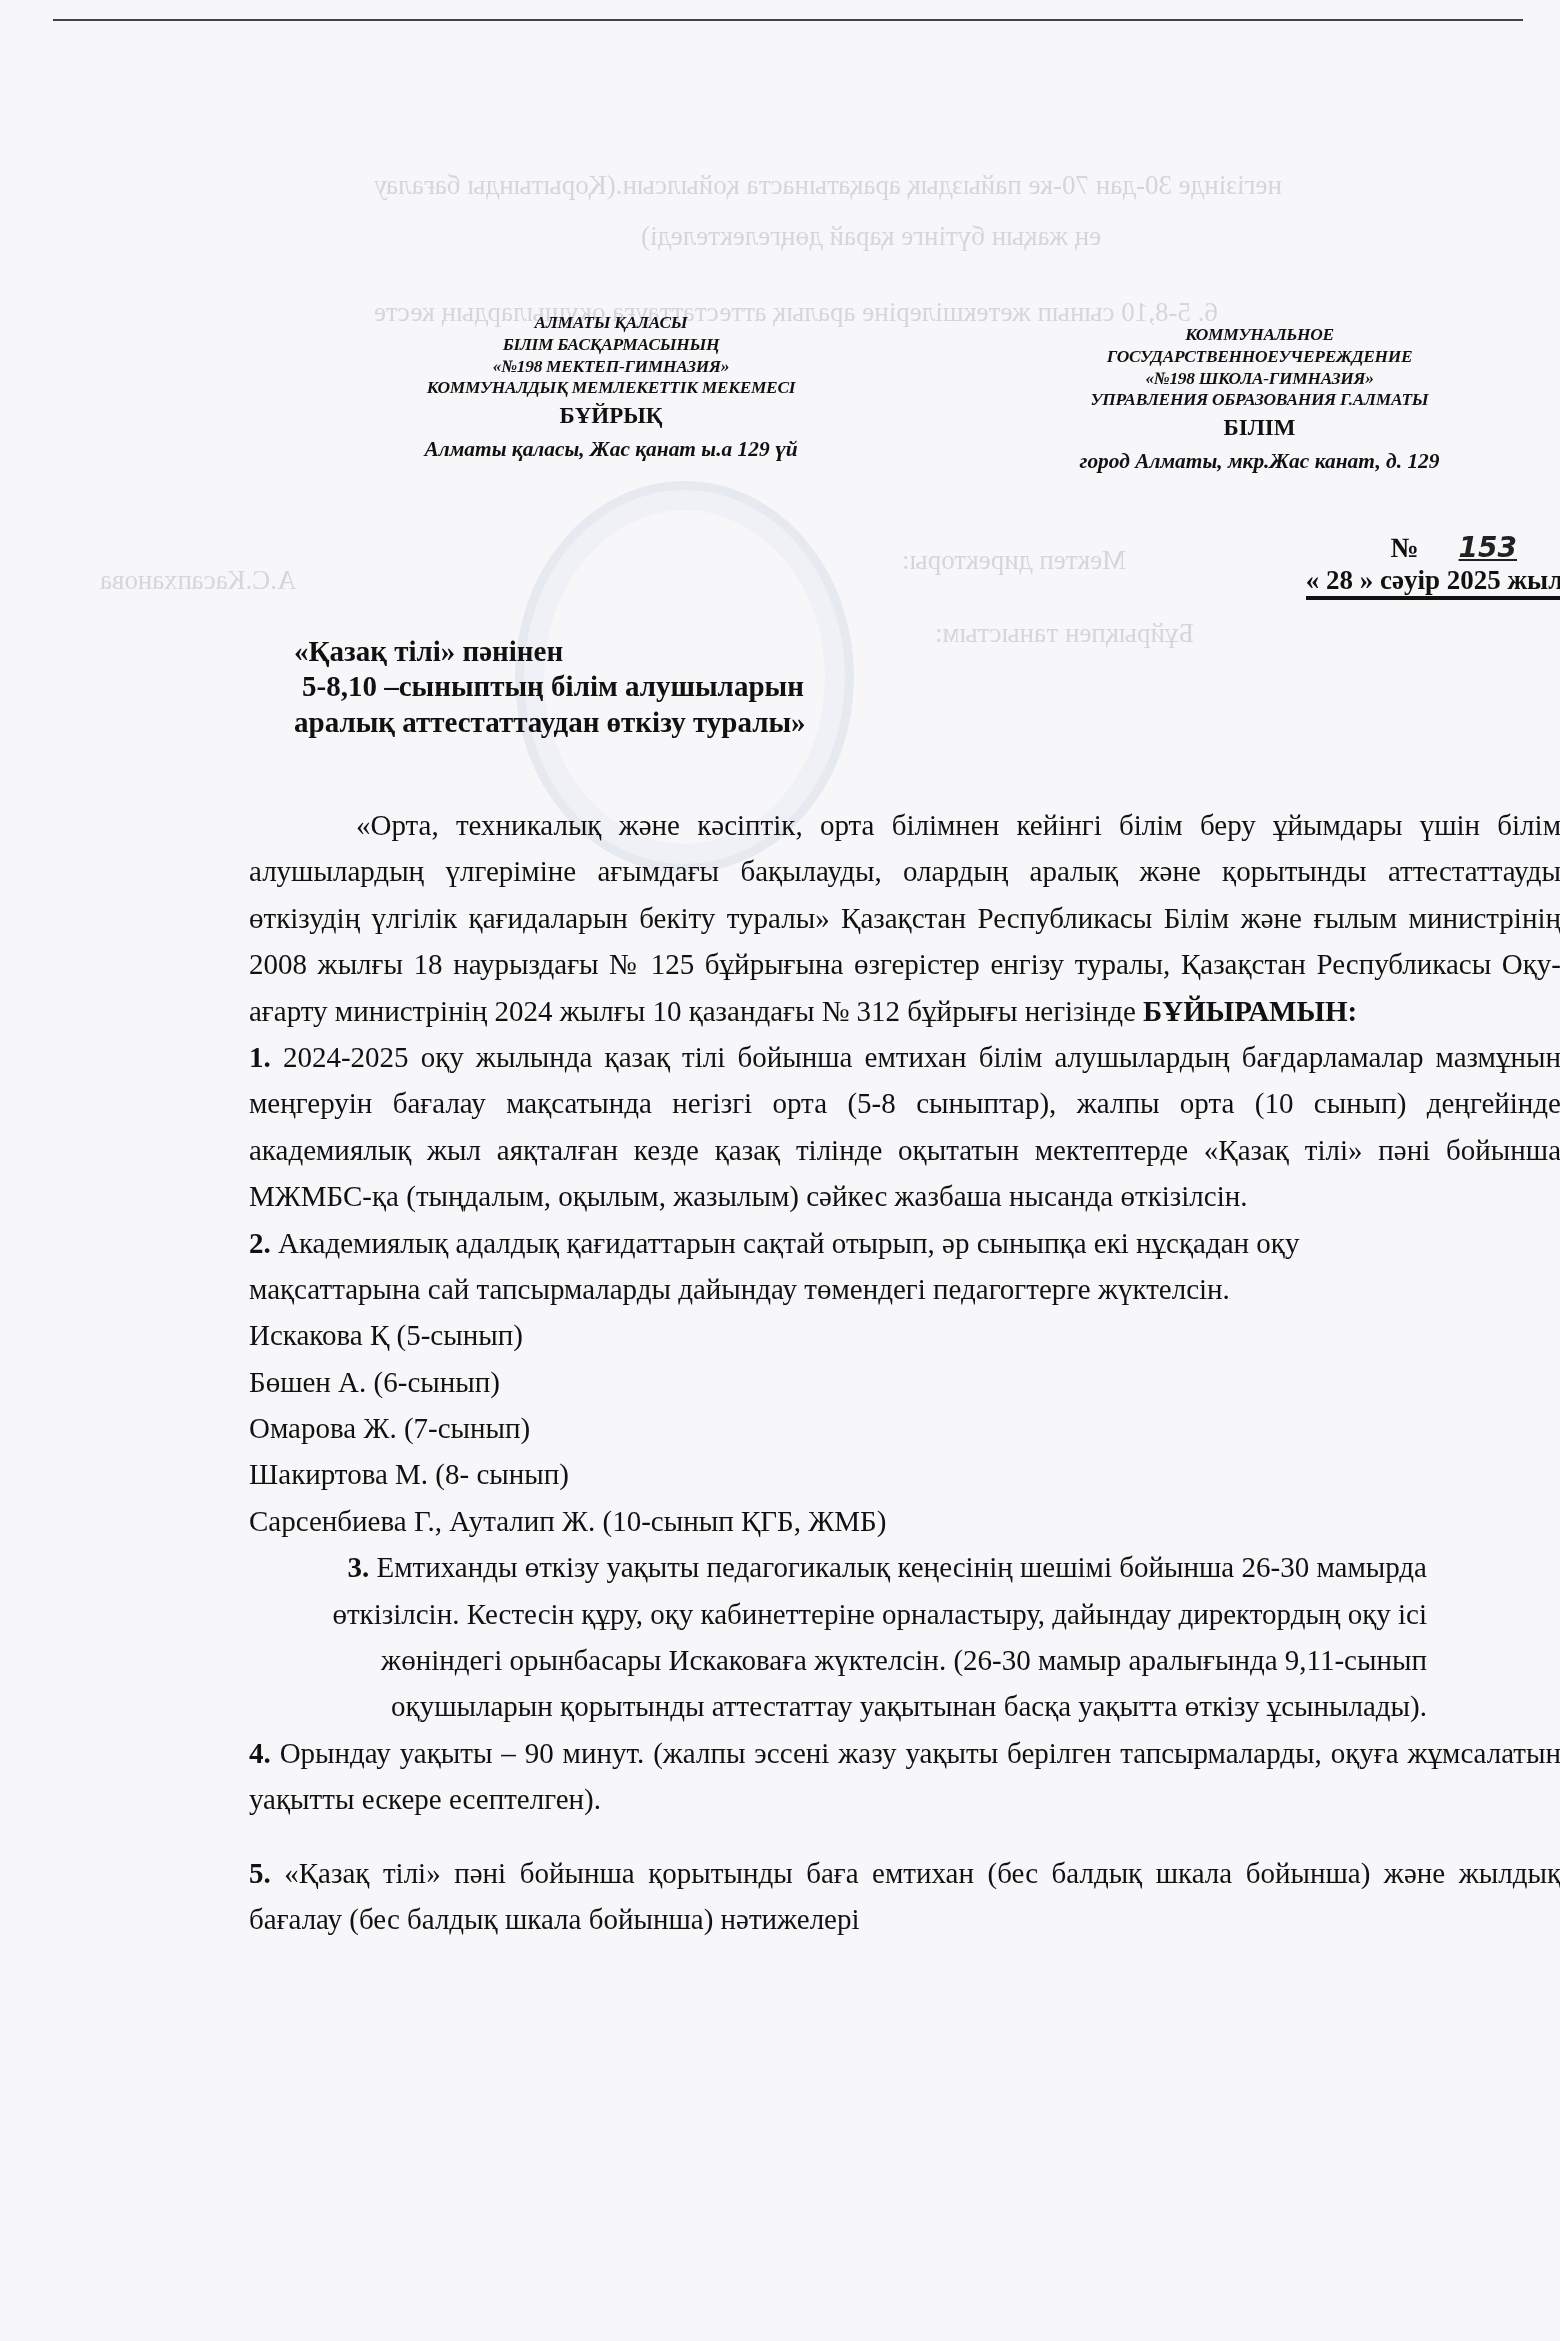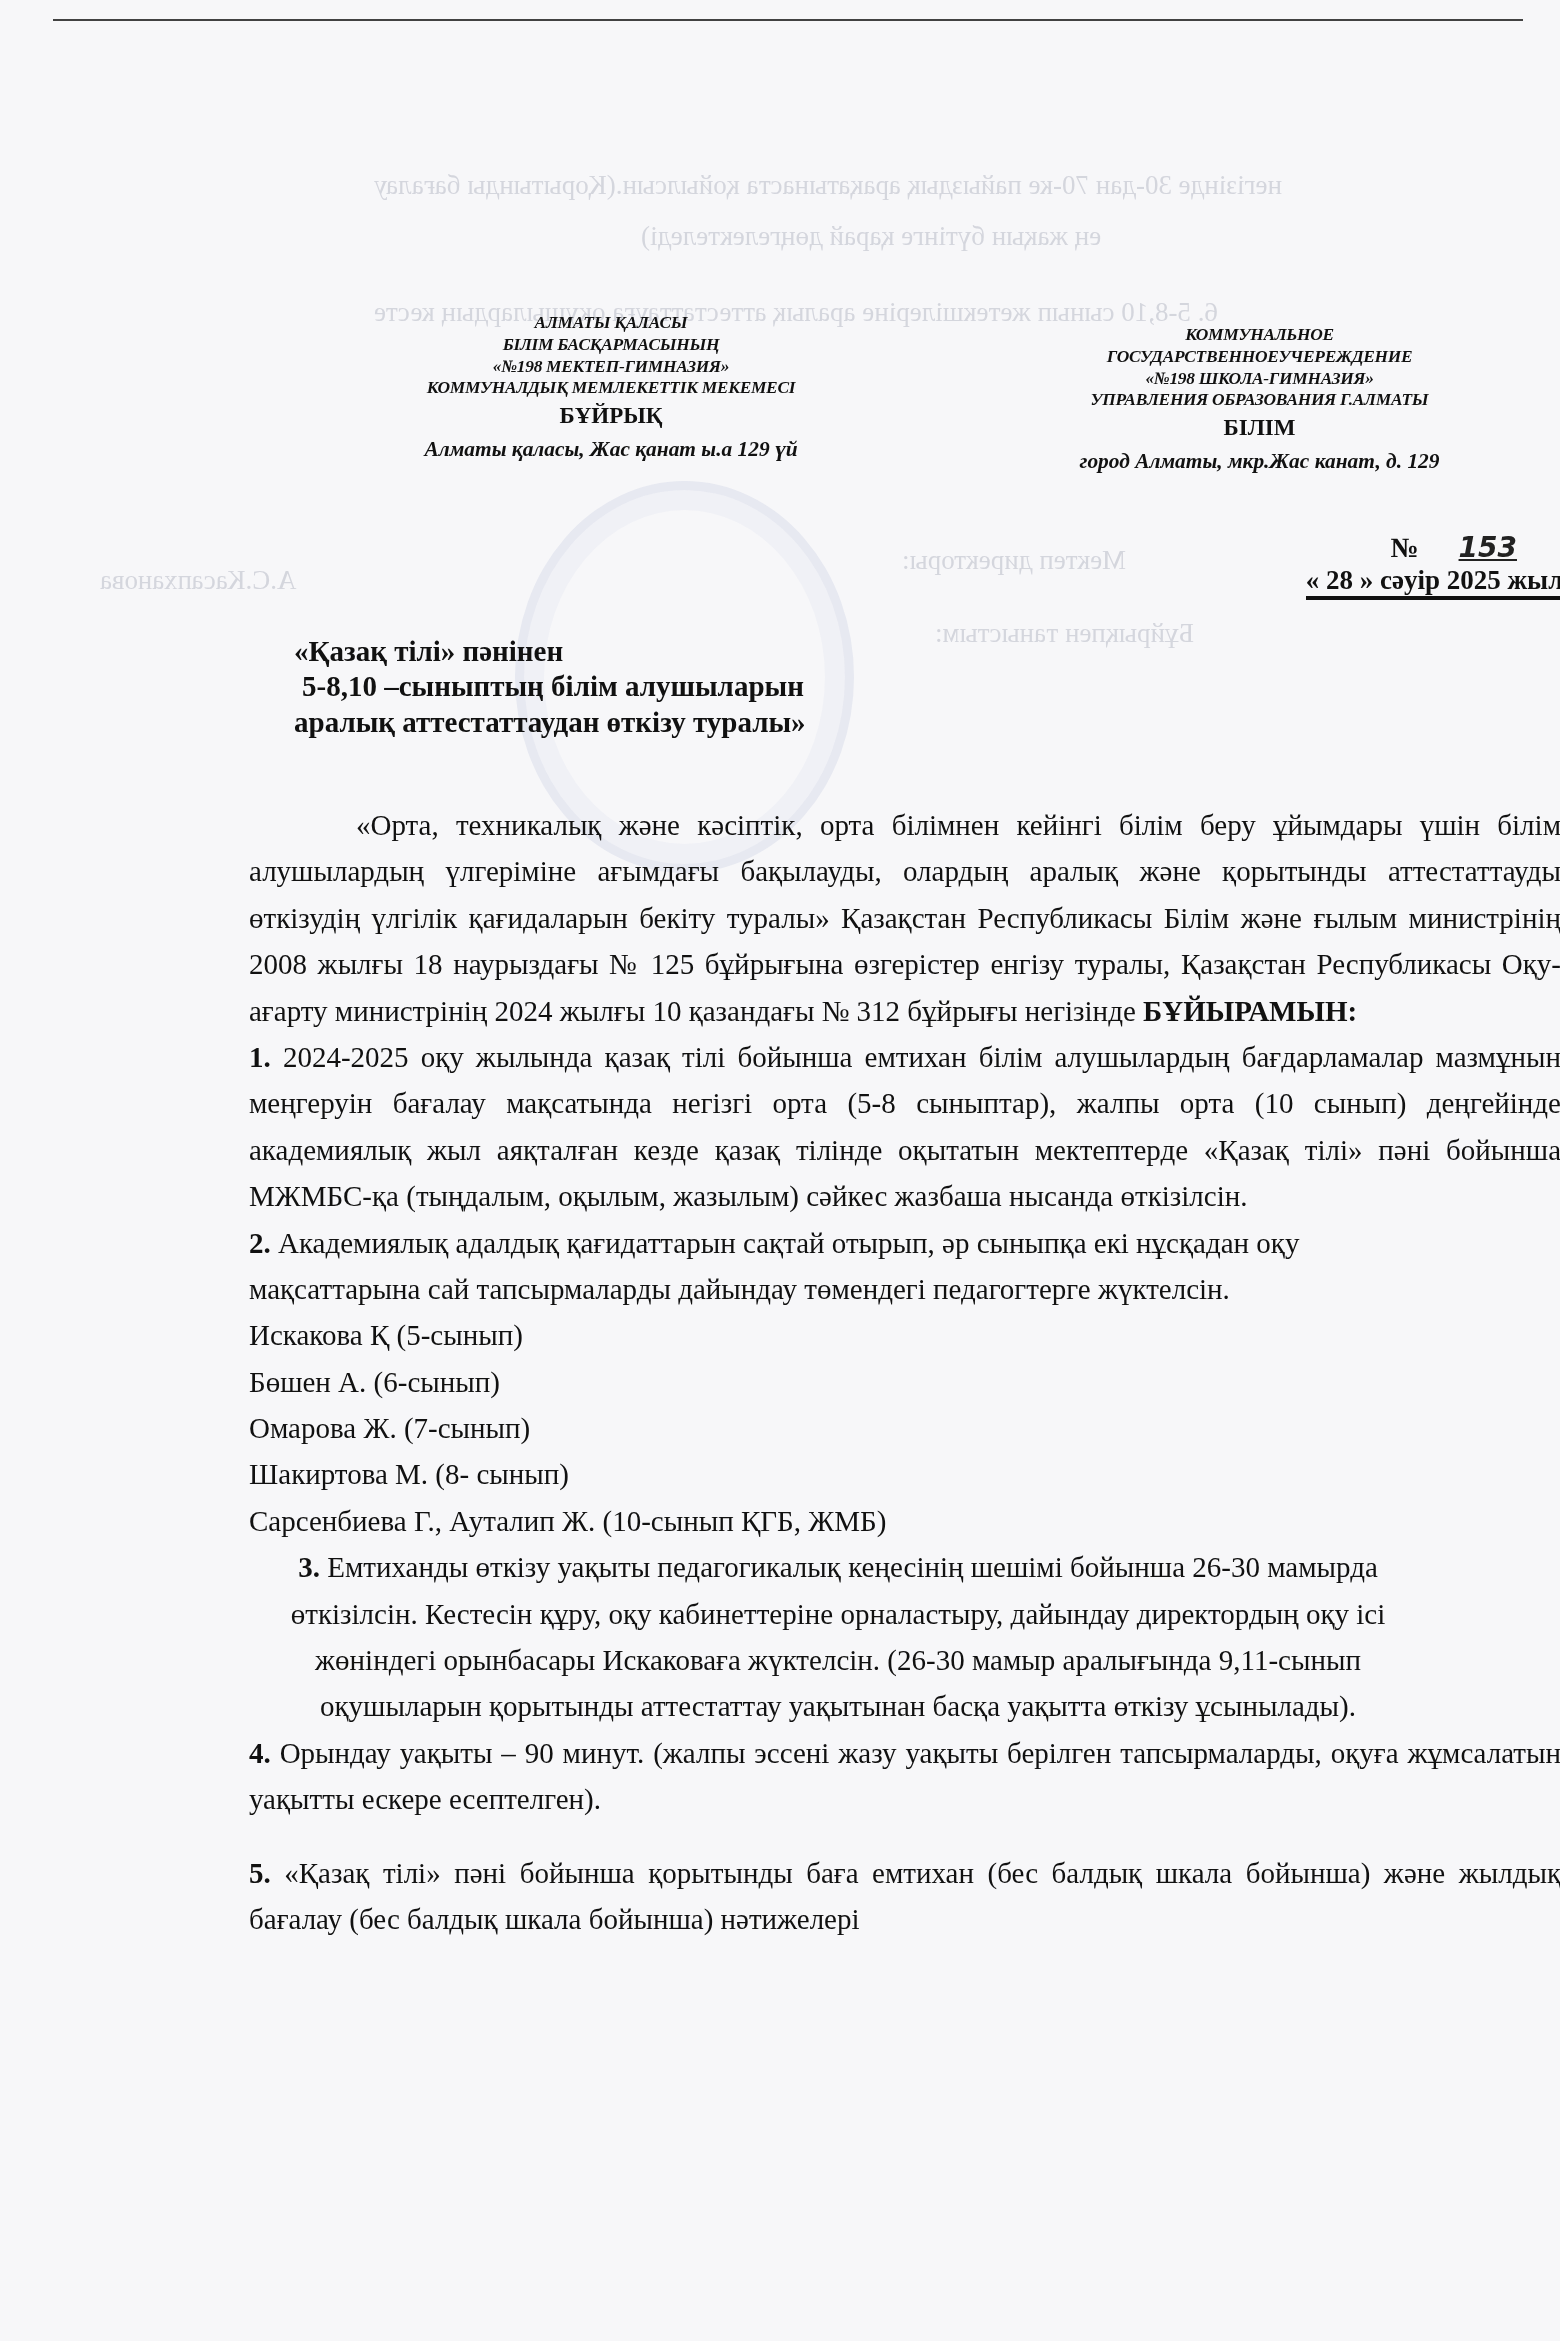--- a/index.html
+++ b/index.html
@@ -144,21 +144,21 @@
     <span>Академиялық адалдық қағидаттарын сақтай отырып, әр сыныпқа екі нұсқадан оқу мақсаттарына сай тапсырмаларды дайындау  төмендегі педагогтерге жүктелсін.</span>
   </p>
   <ul class="teacher-list">
     <li>Искакова Қ  (5-сынып)</li>
     <li>Бөшен А.  (6-сынып)</li>
     <li>Омарова Ж. (7-сынып)</li>
     <li>Шакиртова М. (8- сынып)</li>
     <li>Сарсенбиева Г., Ауталип Ж. (10-сынып ҚГБ, ЖМБ)</li>
   </ul>
 
-  <p class="para" style="text-align:center; padding-right:134px;">
+  <p class="para" style="text-align:right; padding-right:134px;">
     <span class="num">3.</span>
     <span>Емтиханды өткізу уақыты педагогикалық кеңесінің шешімі бойынша  26-30 мамырда өткізілсін. Кестесін құру, оқу кабинеттеріне орналастыру, дайындау директордың оқу ісі жөніндегі орынбасары  Искаковаға жүктелсін. (26-30 мамыр аралығында 9,11-сынып оқушыларын қорытынды аттестаттау уақытынан басқа уақытта өткізу ұсынылады).</span>
   </p>
 
   <p class="para">
     <span class="num">4.</span>
     <span>Орындау уақыты – 90 минут.  (жалпы эссені жазу уақыты берілген тапсырмаларды, оқуға жұмсалатын уақытты ескере есептелген).</span>
   </p>
 
   <div class="gap"></div>

